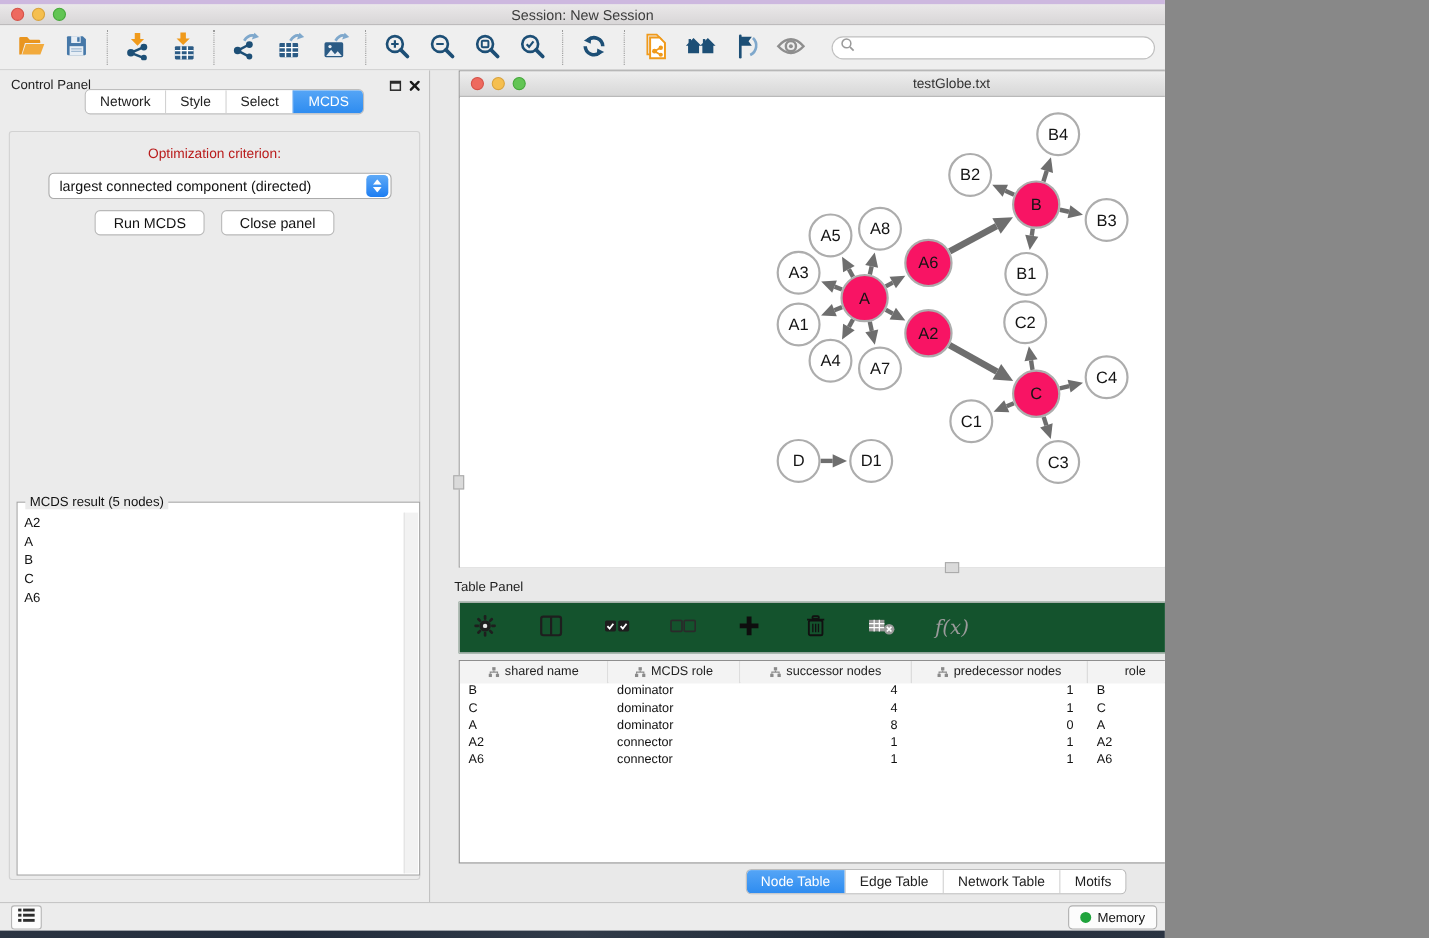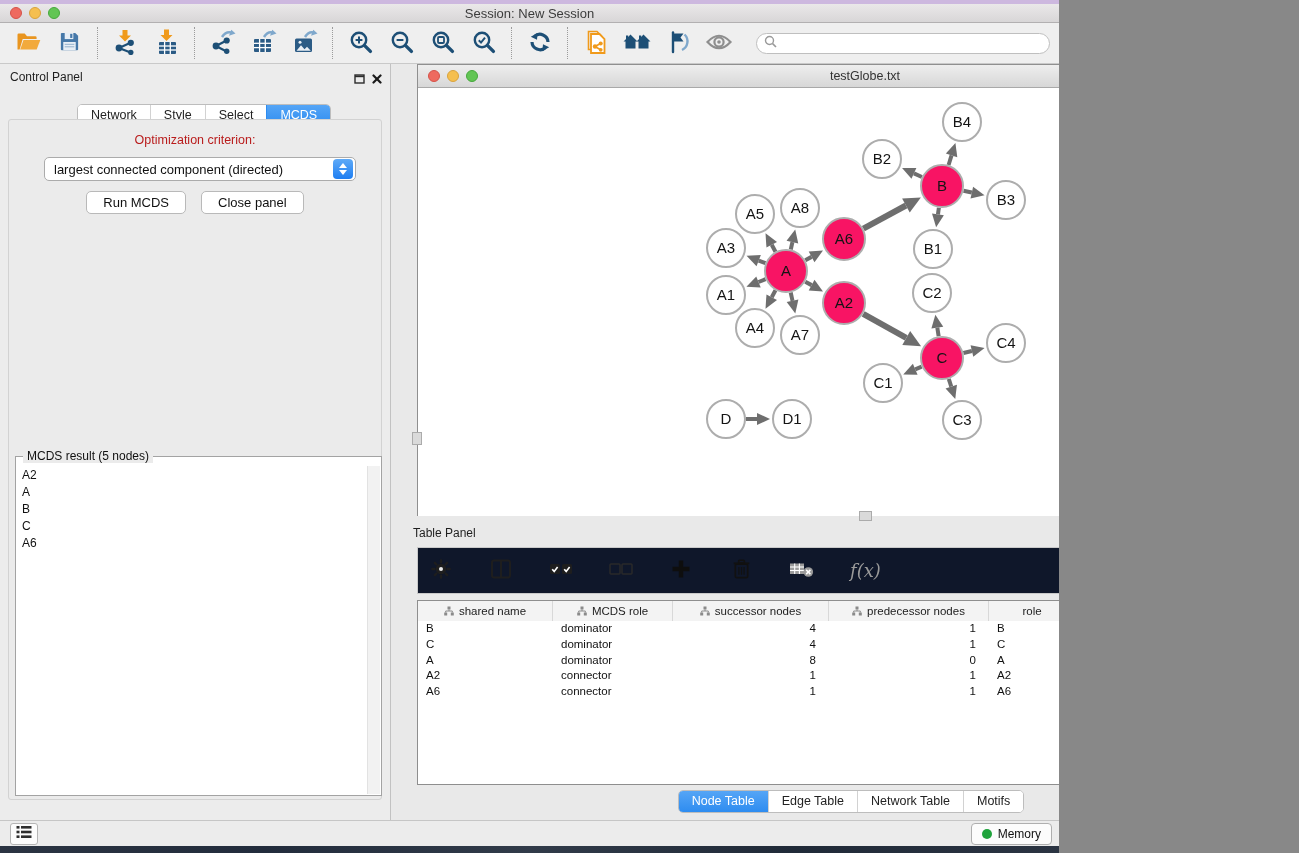--- a/index.html
+++ b/index.html
@@ -28,21 +28,21 @@
     margin-right:9px; display:flex; align-items:center; padding-left:7px; }
   .searchbox input { border:none; outline:none; flex:1; font-size:12px; background:transparent; margin-left:4px; }
 
   
   .main { position:absolute; left:0; top:64px; width:100%; height:756px; background:#E9E9E9; }
 
   
   .control-panel { position:absolute; left:0; top:0; width:391px; height:756px; background:#ECECEC; border-right:1px solid #C2C2C2; }
   .panel-header { position:absolute; left:10px; top:6px; font-size:12px; color:#1E1E1E; }
   .panel-icons { position:absolute; right:8px; top:6px; display:flex; gap:7px; align-items:center; }
-  .cp-tabs { position:absolute; left:77px; top:40px; display:flex; border:1px solid #BDBDBD; border-radius:5px; overflow:hidden; background:#FFF;text-align:right; }
+  .cp-tabs { position:absolute; left:77px; top:17px; display:flex; border:1px solid #BDBDBD; border-radius:5px; overflow:hidden; background:#FFF;text-align:right; }
   .seg-tab { height:21px; line-height:21px; padding:0 13px; font-size:12.5px; color:#222; background:#FFF; border-left:1px solid #D2D2D2; cursor:default; }
   .seg-tab:first-child { border-left:none; }
   .seg-tab.active { background:linear-gradient(#55A5F6,#2E8CF0); color:#FFF; border-left-color:#2E8CF0; }
   .cp-box { position:absolute; left:8px; right:8px; top:55px; bottom:20px; background:#EBEBEB; border:1px solid #D2D2D2; border-radius:3px; }
   .opt-label { position:absolute; top:13px; left:0; right:0; text-align:center; font-size:12.5px; color:#b91c1c; }
   .combo { position:absolute; top:37px; left:35px; width:312px; height:24px; background:#FFF; border:1px solid #ABABAB; border-radius:5px; display:flex; align-items:center; }
   .combo-text { flex:1; font-size:13px; color:#111; padding-left:9px; white-space:nowrap; }
   .combo-stepper { width:20px; height:20px; margin-right:2px; border-radius:4px; background:linear-gradient(#5FAAF7,#1E7EF2);
     display:flex; flex-direction:column; align-items:center; justify-content:center; gap:2px; }
   .cp-buttons { position:absolute; top:71px; left:0; right:0; display:flex; justify-content:center; gap:15px; }
@@ -59,21 +59,21 @@
   .nw-title { position:absolute; left:0; right:0; text-align:center; font-size:12.5px; color:#333; }
   .nw-canvas { position:absolute; left:0; top:24px; width:894px; height:427px; background:#FFF; }
   .grip-corner { position:absolute; right:1px; bottom:1px; width:13px; height:13px;
     background:repeating-linear-gradient(135deg, transparent 0 2px, #A9BECD 2px 3.5px); }
   .edge-handle { position:absolute; background:#DADADA; border:1px solid #ABABAB; }
   .handle-left { left:-6px; top:367px; width:10px; height:13px; }
   .handle-bottom { left:441px; bottom:-6px; width:13px; height:10px; }
 
   
   .table-panel { position:absolute; left:403px; top:456px; width:896px; height:300px; }
-  .tp-toolbar { position:absolute; left:14px; right:11px; top:27px; height:47px; background:#0f172a; border:1px solid #C9C9C9;
+  .tp-toolbar { position:absolute; left:14px; right:11px; top:27px; height:47px; background:#14532d; border:1px solid #C9C9C9;
     display:flex; align-items:center; padding-left:10px;gap:24px; }
   .tp-btn { width:26px; height:30px; display:flex; align-items:center; justify-content:center; margin-right:10px; background:none; border:none; cursor:default; }
   .fx-label { font-size:18px; color:#9A9A9A; font-family:"DejaVu Serif", serif; font-style:italic; margin-left:2px; }
   .table-box { position:absolute; left:14px; right:11px; top:80px; height:185px; background:#FFF; border:1px solid #8E8E8E; overflow:hidden; }
   .tbl-head { display:flex; height:20px; border-bottom:1px solid #C9C9C9; }
   .th { display:flex; align-items:center; justify-content:center; gap:5px; background:#F3F3F3; border-right:1px solid #D8D8D8;
     font-size:11.5px; color:#222; height:20px; }
   .th-fill { flex:1; background:#FFF; }
   .col-ic { width:10px; height:10px; }
   .tr { display:flex; height:15.8px; }

